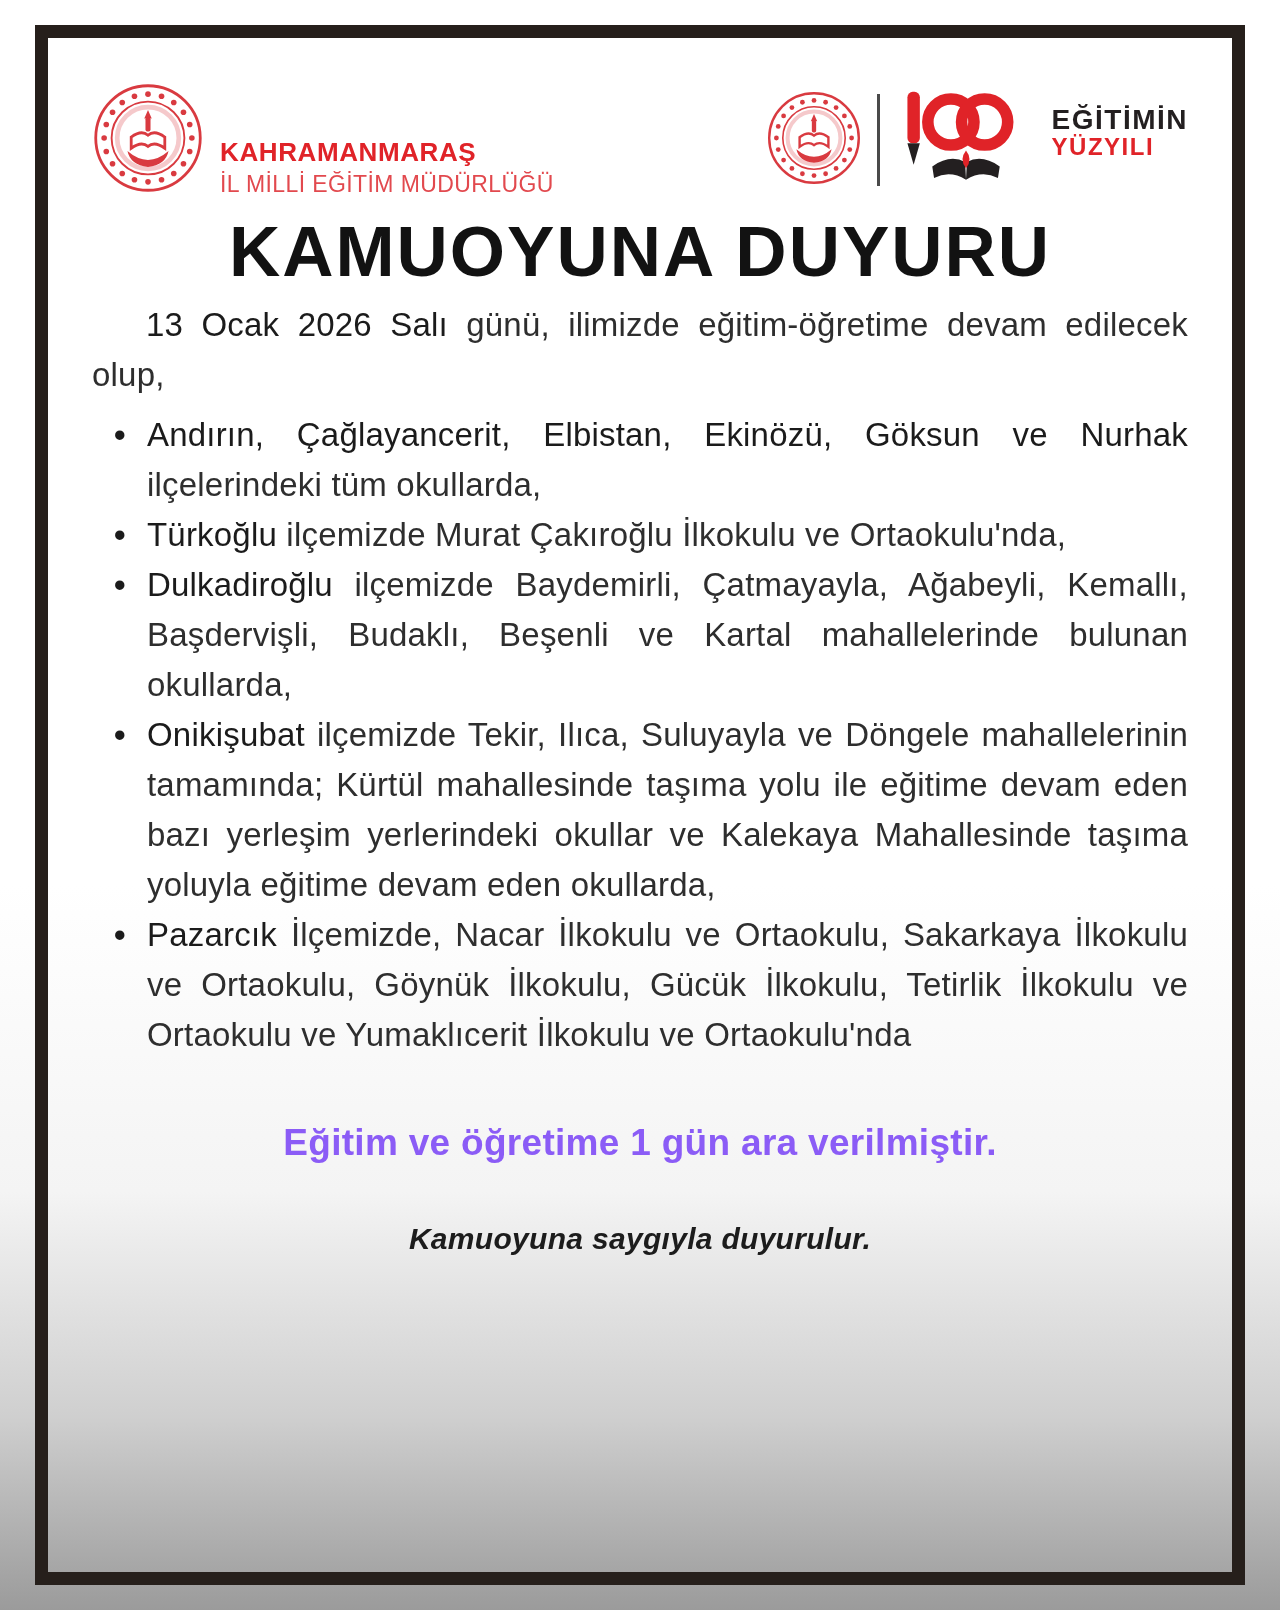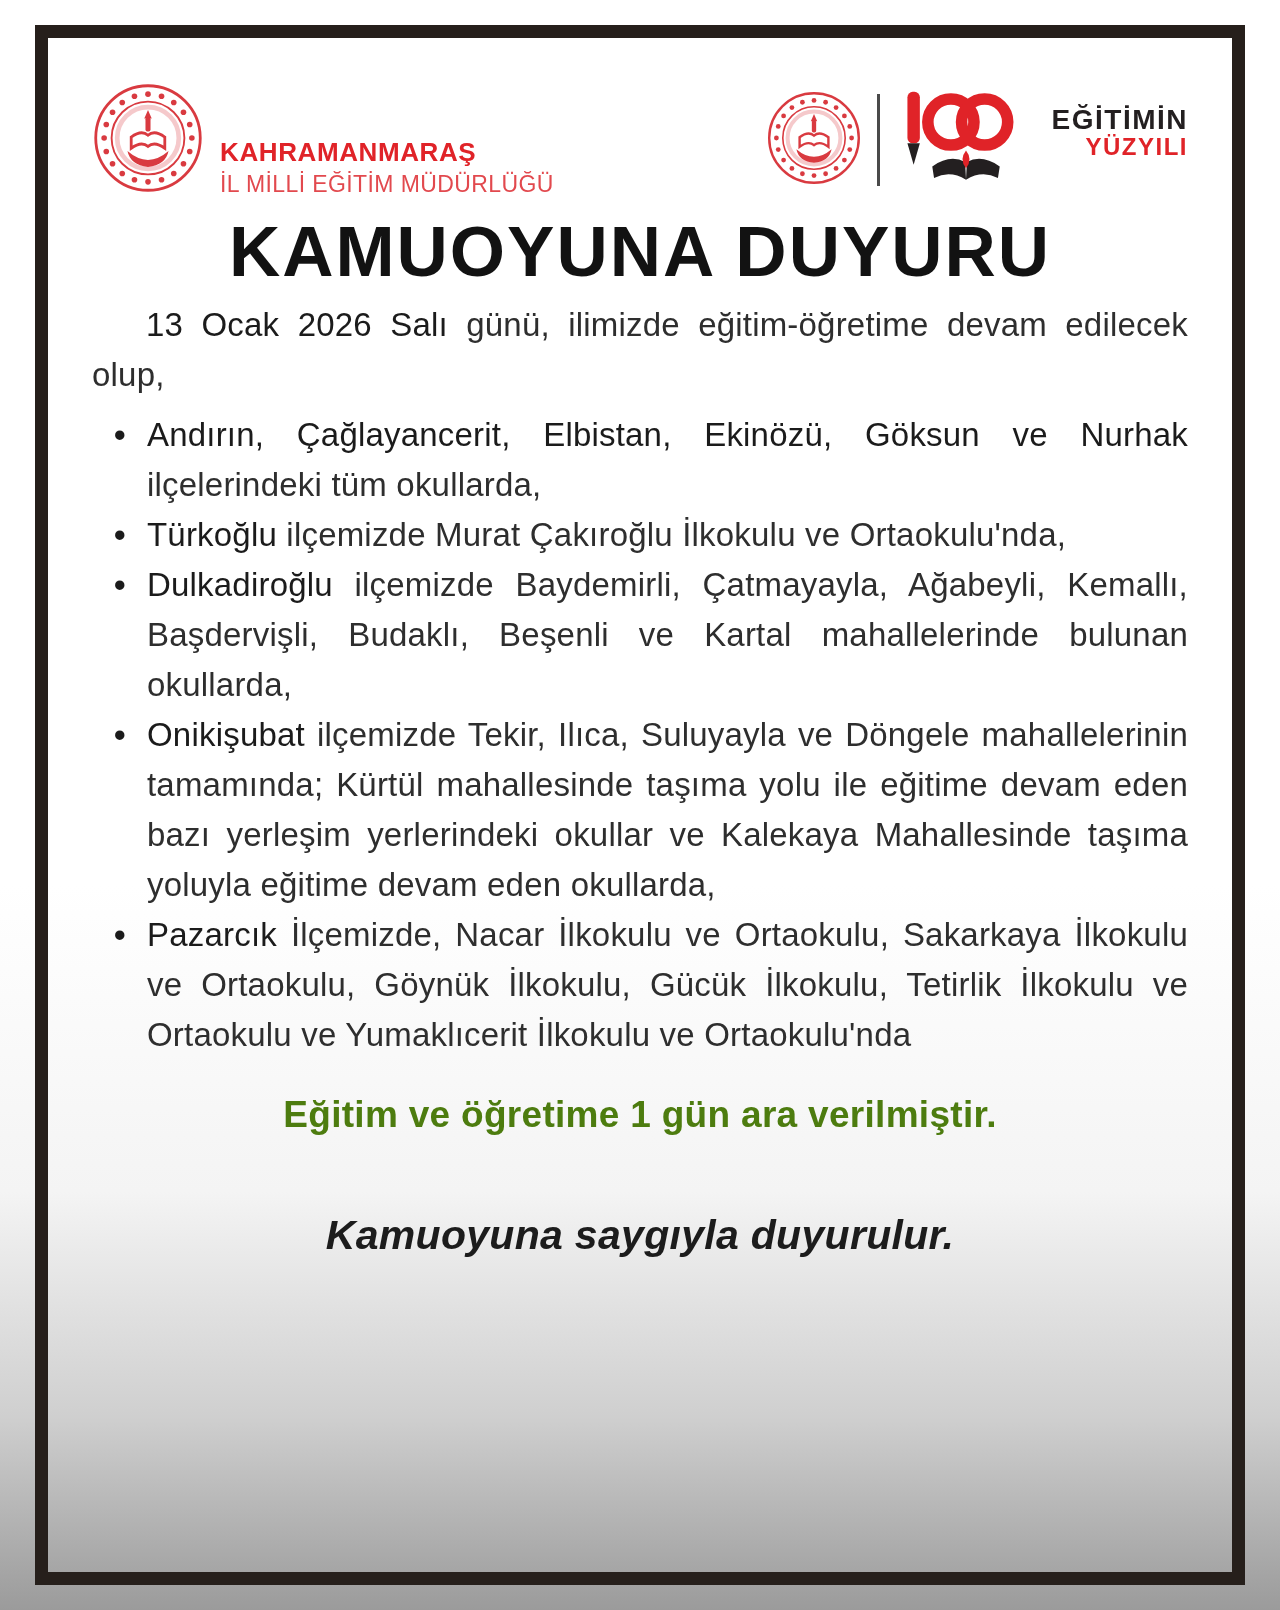--- a/index.html
+++ b/index.html
@@ -29,21 +29,21 @@
   .org-group { display: flex; align-items: flex-end; gap: 16px; }
   .org-text { display: flex; flex-direction: column; margin-top: 4px; }
   .org-line1 {
     color: #e02328; font-weight: bold; font-size: 26px; letter-spacing: 0.6px;
   }
   .org-line2 {
     color: #e2494e; font-weight: normal; font-size: 23px; letter-spacing: 0.4px; margin-top: 3px;
   }
   .century-group { display: flex; align-items: center; gap: 15px; margin-top: 4px; }
   .century-divider { width: 3px; height: 92px; background: #4a4a4a; }
-  .century-text { display: flex; flex-direction: column; line-height: 1.05; margin-top: -16px; text-align: right;}
+  .century-text { display: flex; flex-direction: column; line-height: 1.05; margin-top: -16px;}
   .century-top { color: #231f20; font-weight: bold; font-size: 28px; letter-spacing: 1.5px; }
   .century-bottom { color: #e02328; font-weight: bold; font-size: 24px; letter-spacing: 1.5px; }
   
   .title {
     margin: 14px 0 0 0;
     text-align: center;
     font-size: 71px;
     font-weight: bold;
     letter-spacing: 2px;
     color: #121212;
@@ -71,31 +71,31 @@
   }
   ul.bullets li .dot {
     position: absolute;
     left: 22px;
     top: 0;
     font-weight: bold;
     color: #1b1b1b;
   }
   
   .footer-line1 {
-    margin-top: 34px;
+    margin-top: 62px;
     text-align: center;
     font-size: 37px;
     font-weight: bold;
-    color: #4d7c0f;
+    color: #8b5cf6;
     letter-spacing: 0.3px;
   }
   .footer-line2 {
-    margin-top: 76px;
+    margin-top: 58px;
     text-align: center;
-    font-size: 41px;
+    font-size: 30px;
     font-weight: bold;
     font-style: italic;
     color: #1c1c1c;
     letter-spacing: 0.3px;
   }
 </style>
 </head>
 <body>
 
 <div class="frame">

